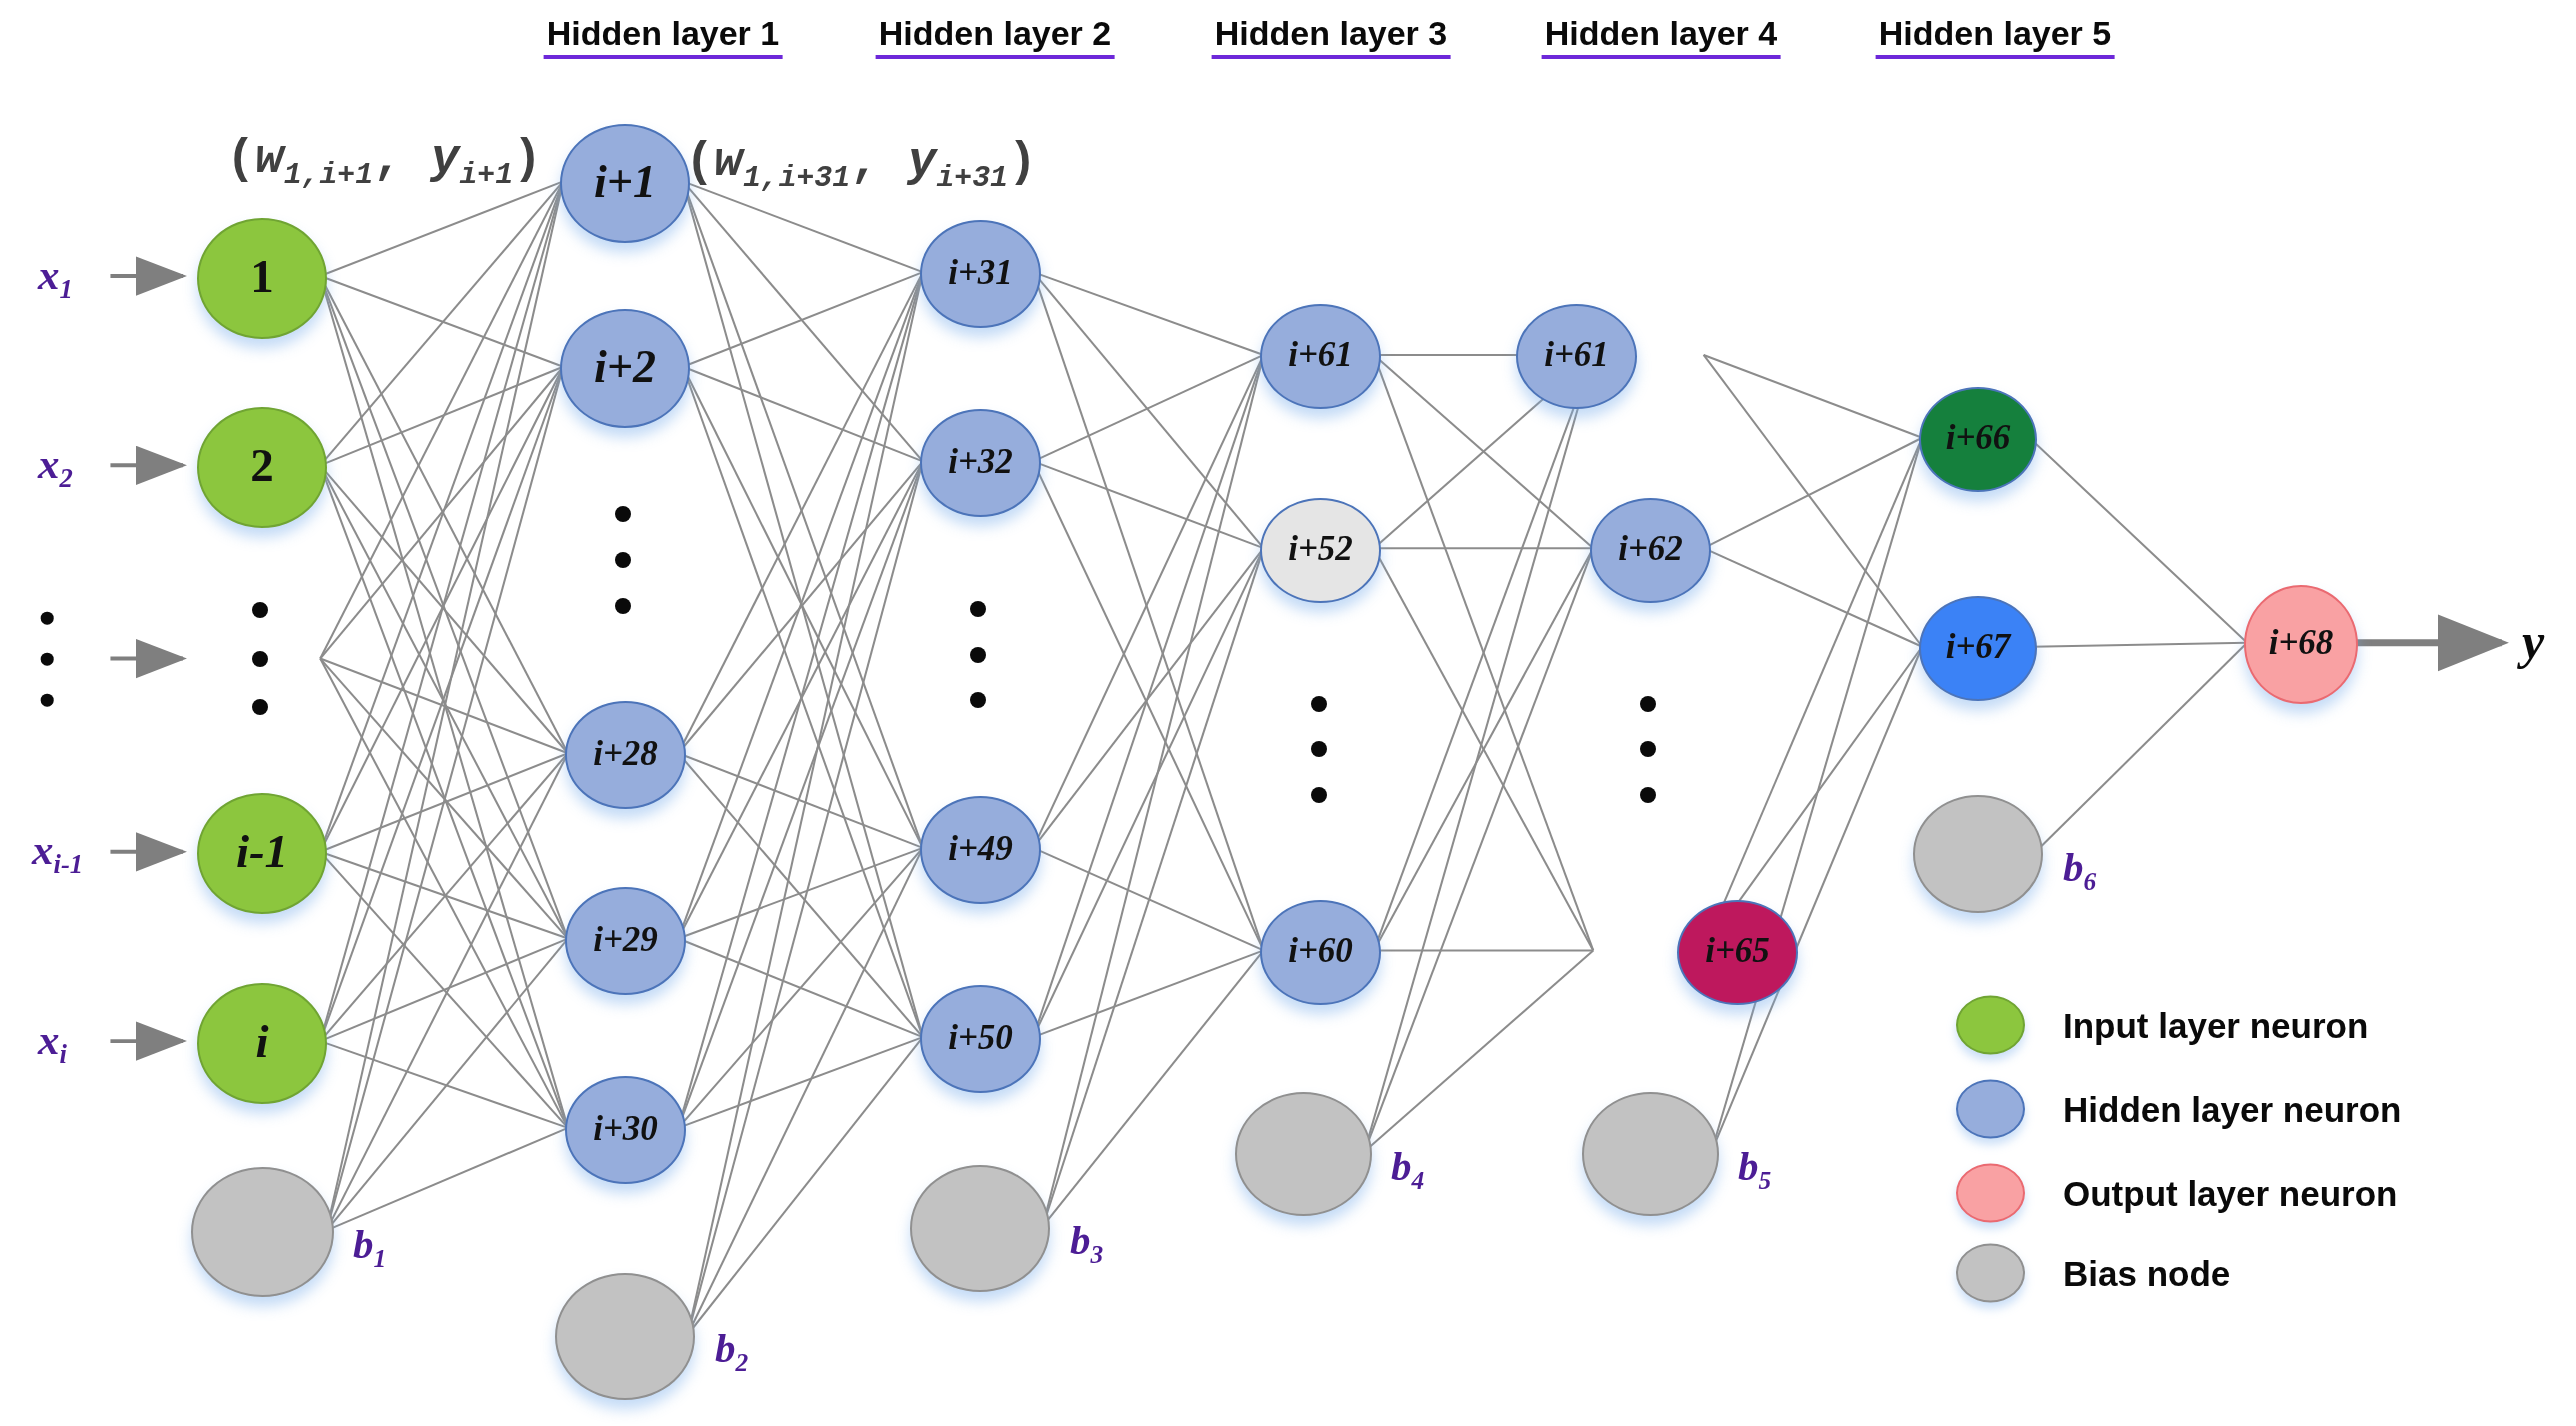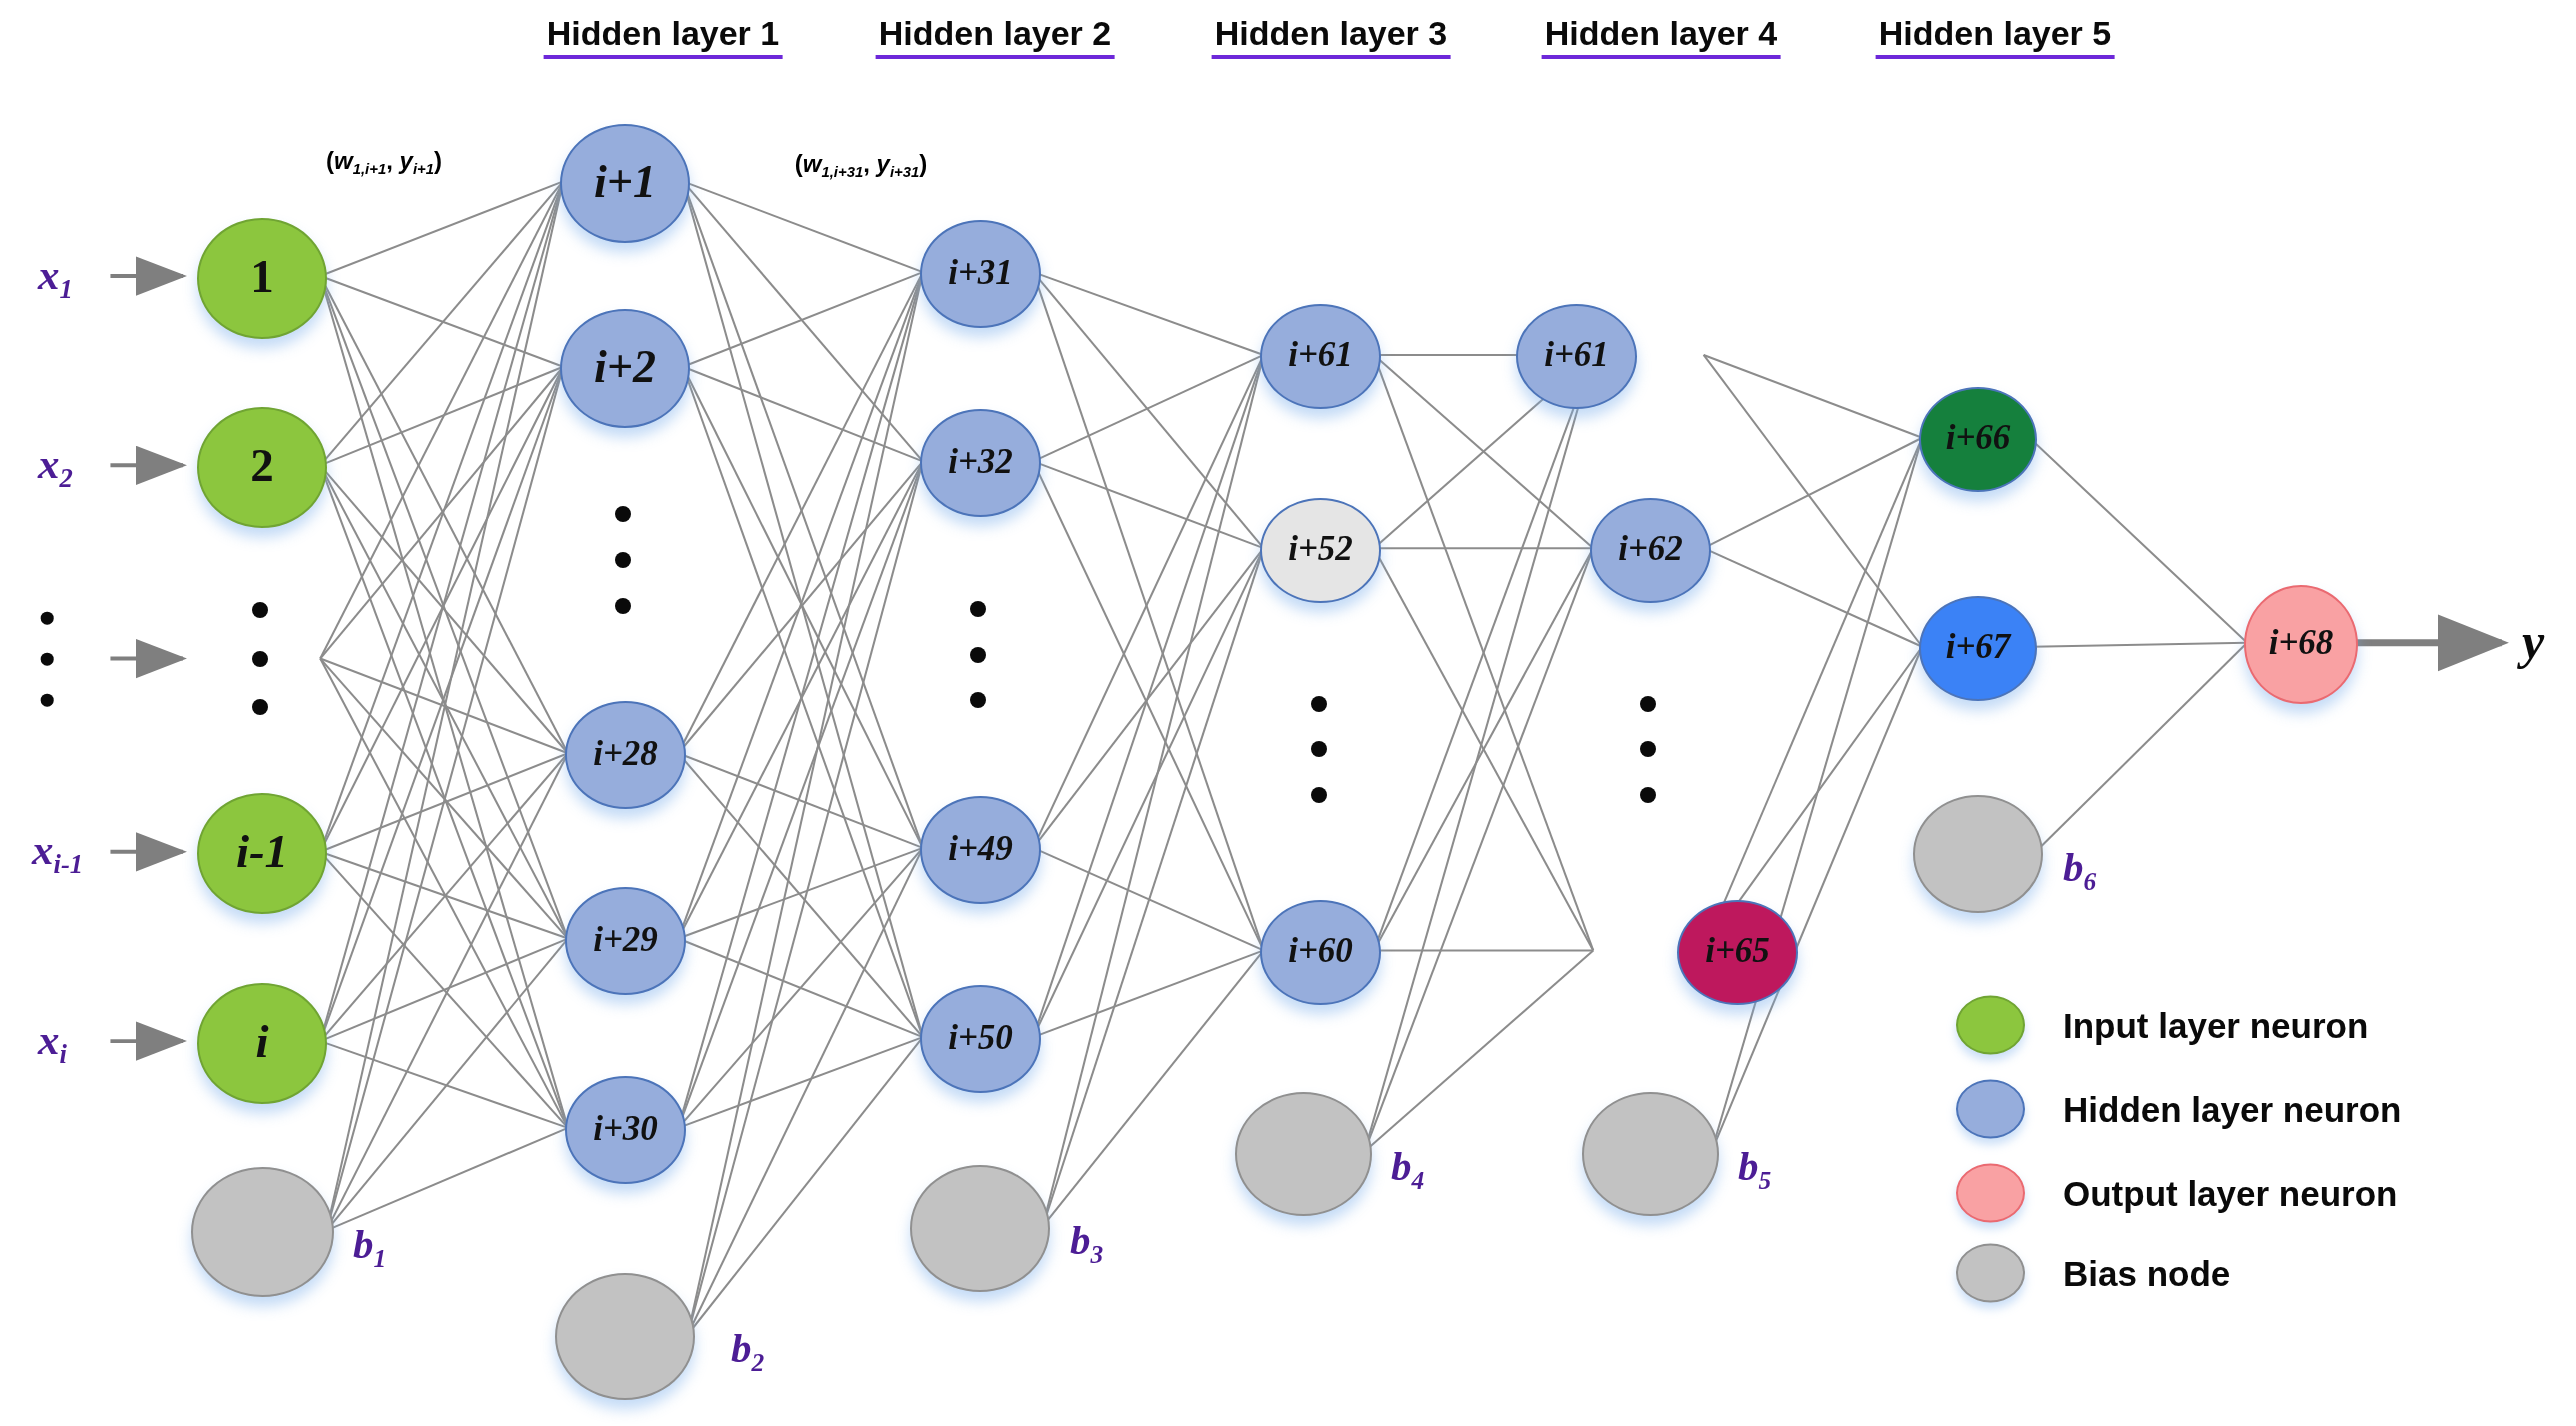--- a/index.html
+++ b/index.html
@@ -19,22 +19,22 @@
   .layer-header{position:absolute;z-index:4;top:14px;transform:translateX(-50%);
         font:700 34px "Liberation Sans",sans-serif;color:#0a0a0a;
         border-bottom:4px solid #6d28d9;padding:0 3.2px 2.4px 3.2px;white-space:nowrap;}
   .x-label,.bias-label{position:absolute;z-index:4;transform:translateY(-50%);
         font-family:"Liberation Serif",serif;font-style:italic;font-weight:700;
         color:#4c1d95;white-space:nowrap;line-height:1;}
   .x-label{font-size:43px;}
   .bias-label{font-size:41px;}
   .x-label sub,.bias-label sub,.weight-label sub{font-size:0.62em;font-weight:700;}
   .weight-label{position:absolute;z-index:4;transform:translate(-50%,-50%);
-        font-family:Liberation Sans, sans-serif;font-weight:700;font-size:24px;
-        color:#000000;white-space:nowrap;line-height:1;}
+        font-family:Liberation Mono, monospace;font-weight:700;font-size:48px;
+        color:#404040;white-space:nowrap;line-height:1;}
   .weight-label .it{font-style:italic;}
   .y-label{position:absolute;z-index:4;transform:translateY(-54%);
         font-family:"Liberation Serif",serif;font-style:italic;font-weight:700;
         font-size:50px;color:#0a0a0a;}
   .dotcol{position:absolute;z-index:3;}
   .dotcol .d{position:absolute;background:#0a0a0a;border-radius:50%;
         transform:translate(-50%,-50%);}
   .legend{position:absolute;z-index:4;}
   .legend-row{position:absolute;display:flex;align-items:center;
         transform:translateY(-50%);}
@@ -269,21 +269,21 @@
       <div class="node sz-med" style="left: 1919px; top: 596px; width: 114px; height: 101px; background: #3b82f6; border-color: rgb(76, 116, 185);">
         <span class="lbl it">i+67</span>
       </div>
       <div class="node sz-med" style="left: 1913px; top: 795px; width: 126px; height: 114px; background: rgb(194, 194, 194); border-color: rgb(144, 144, 144);"></div>
       <div class="node sz-med" style="left: 2244px; top: 585px; width: 110px; height: 115px; background: rgb(249, 161, 163); border-color: rgb(234, 106, 113);">
         <span class="lbl it">i+68</span>
       </div>
     </div>
   <div id="bias-labels">
       <div class="bias-label" style="left: 353px; top: 1248px;"><span>b</span><sub>1</sub></div>
-      <div class="bias-label" style="left: 715px; top: 1352px; margin-left: 16px;"><span>b</span><sub>2</sub></div>
+      <div class="bias-label" style="left: 715px; top: 1352px;"><span>b</span><sub>2</sub></div>
       <div class="bias-label" style="left: 1070px; top: 1244px;"><span>b</span><sub>3</sub></div>
       <div class="bias-label" style="left: 1391px; top: 1170px;"><span>b</span><sub>4</sub></div>
       <div class="bias-label" style="left: 1738px; top: 1170px;"><span>b</span><sub>5</sub></div>
       <div class="bias-label" style="left: 2063px; top: 871px;"><span>b</span><sub>6</sub></div>
     </div>
   <div id="dots">
       <div class="dotcol">
         <div class="d" style="left: 47px; top: 618px; height: 12.6px; width: 12.6px;"></div>
         <div class="d" style="left: 47px; top: 659px; height: 12.6px; width: 12.6px;"></div>
         <div class="d" style="left: 47px; top: 700px; height: 12.6px; width: 12.6px;"></div>

